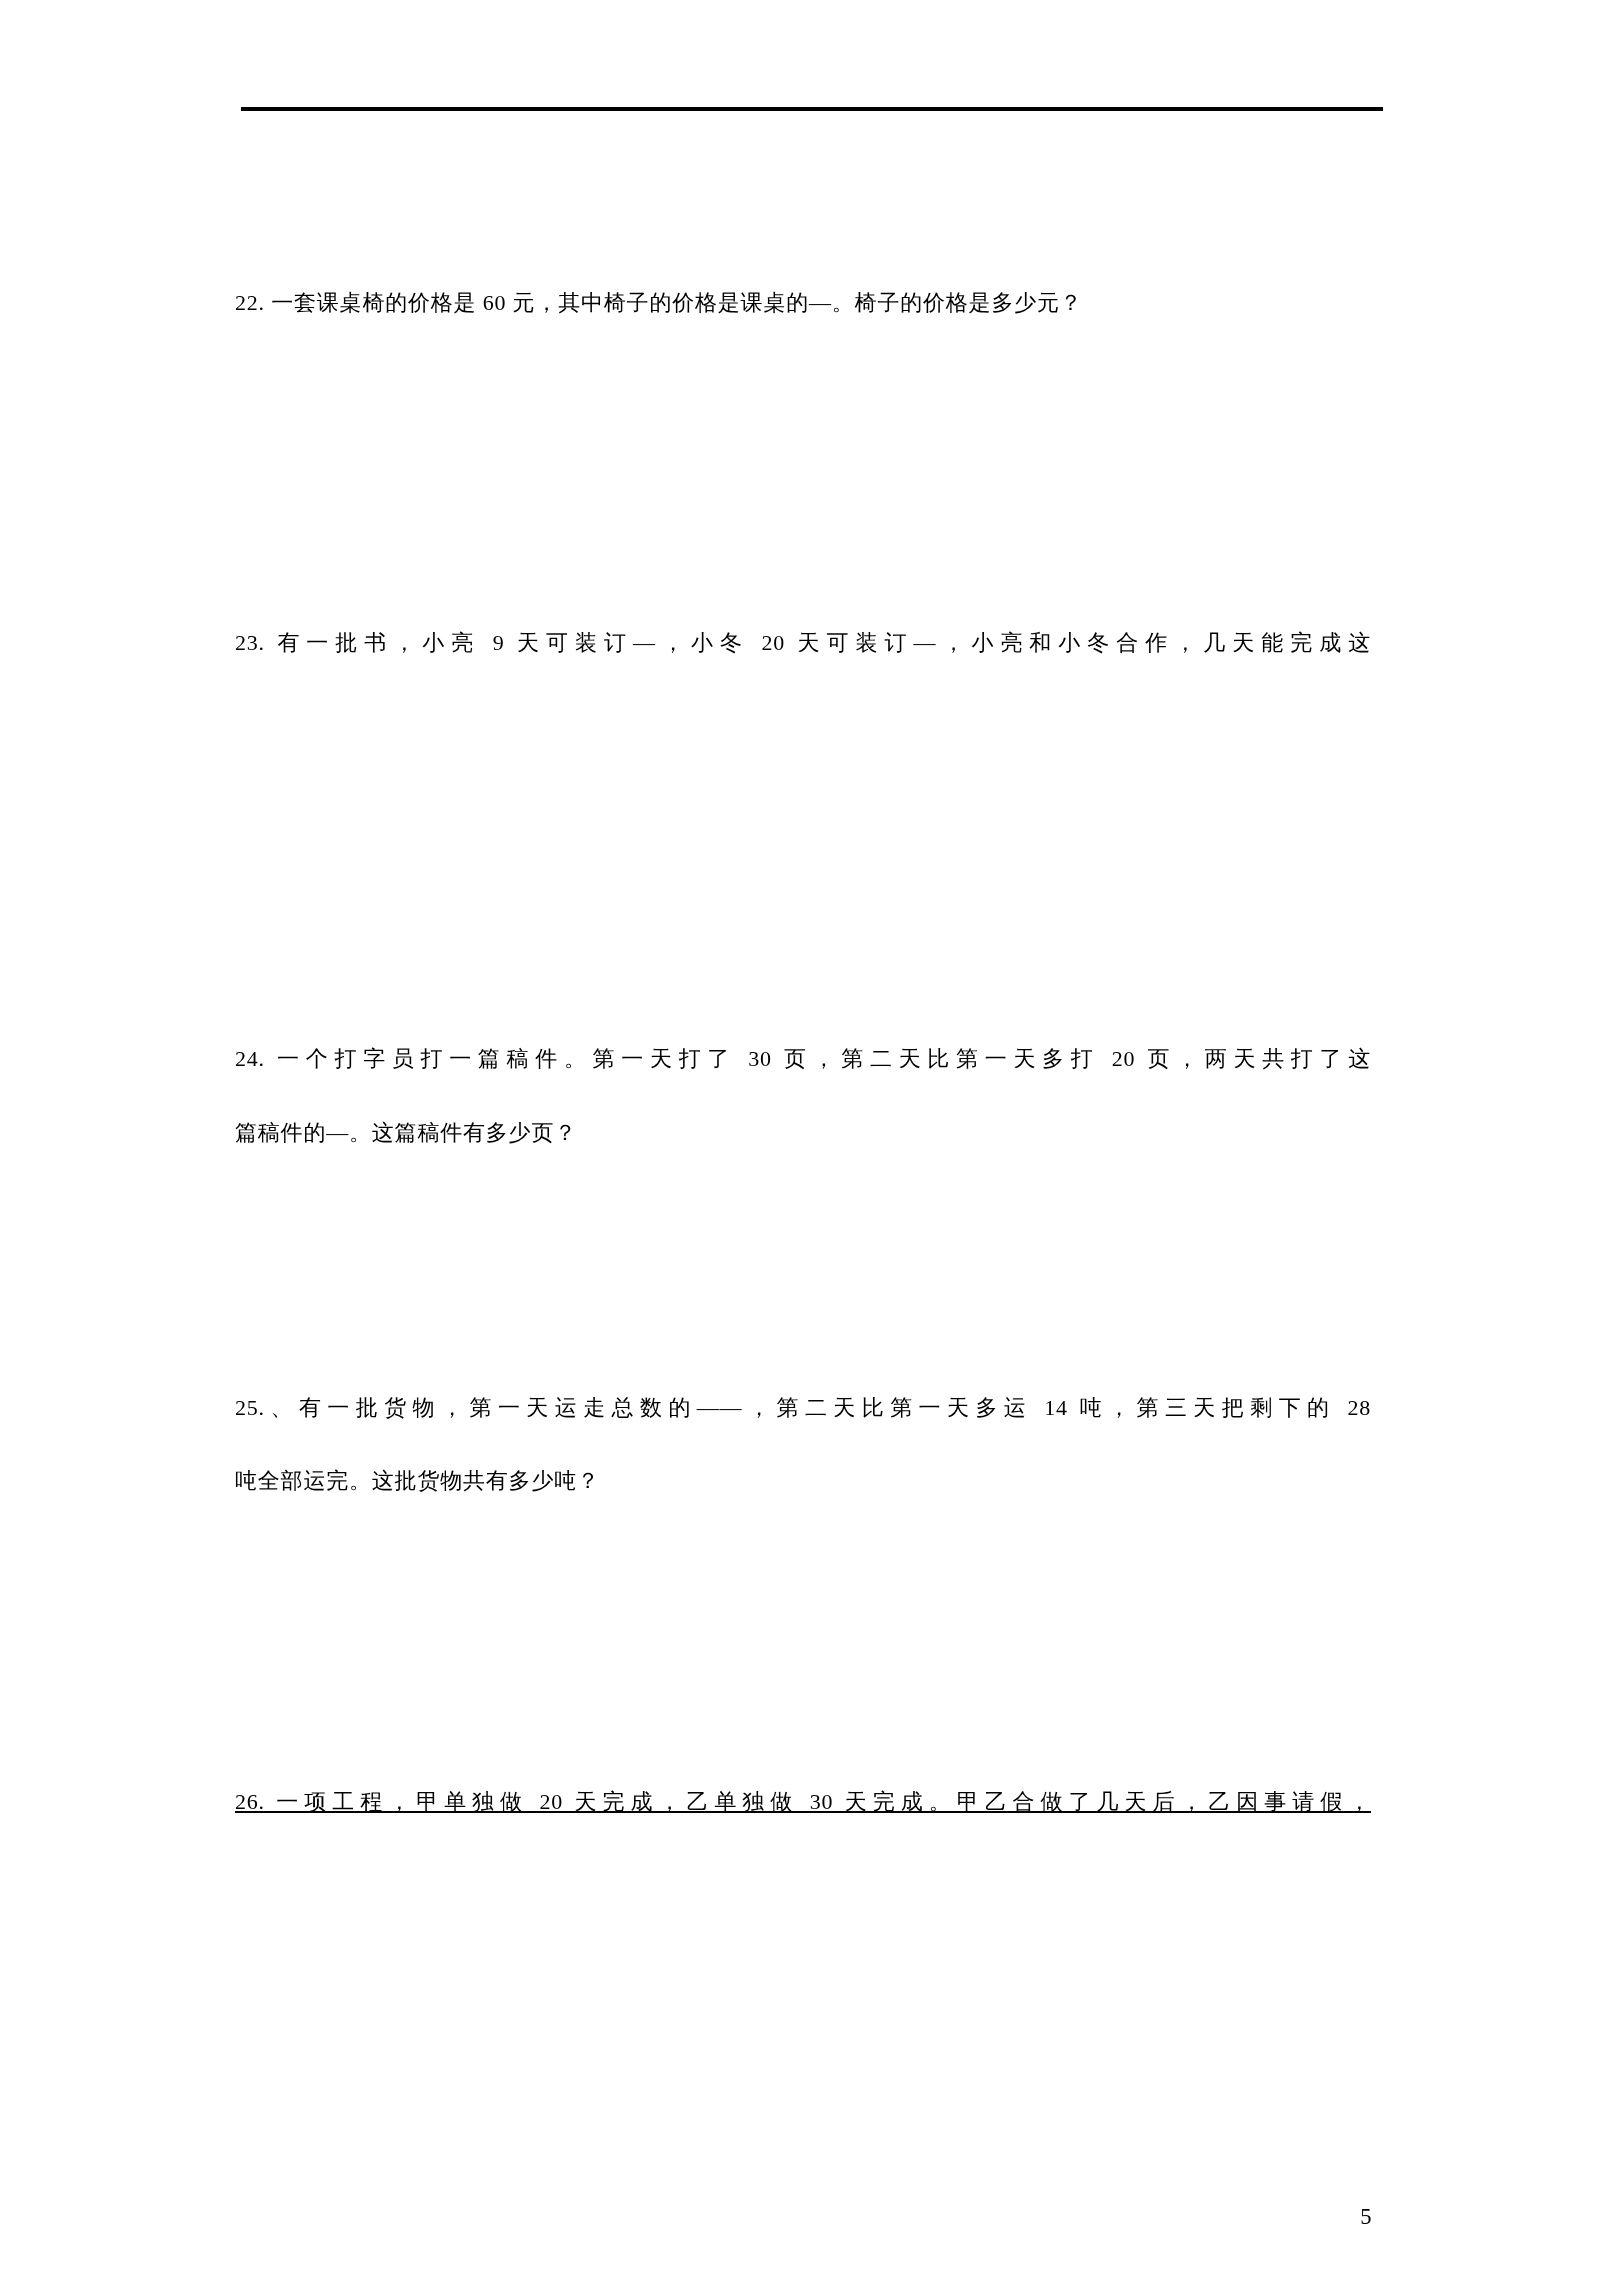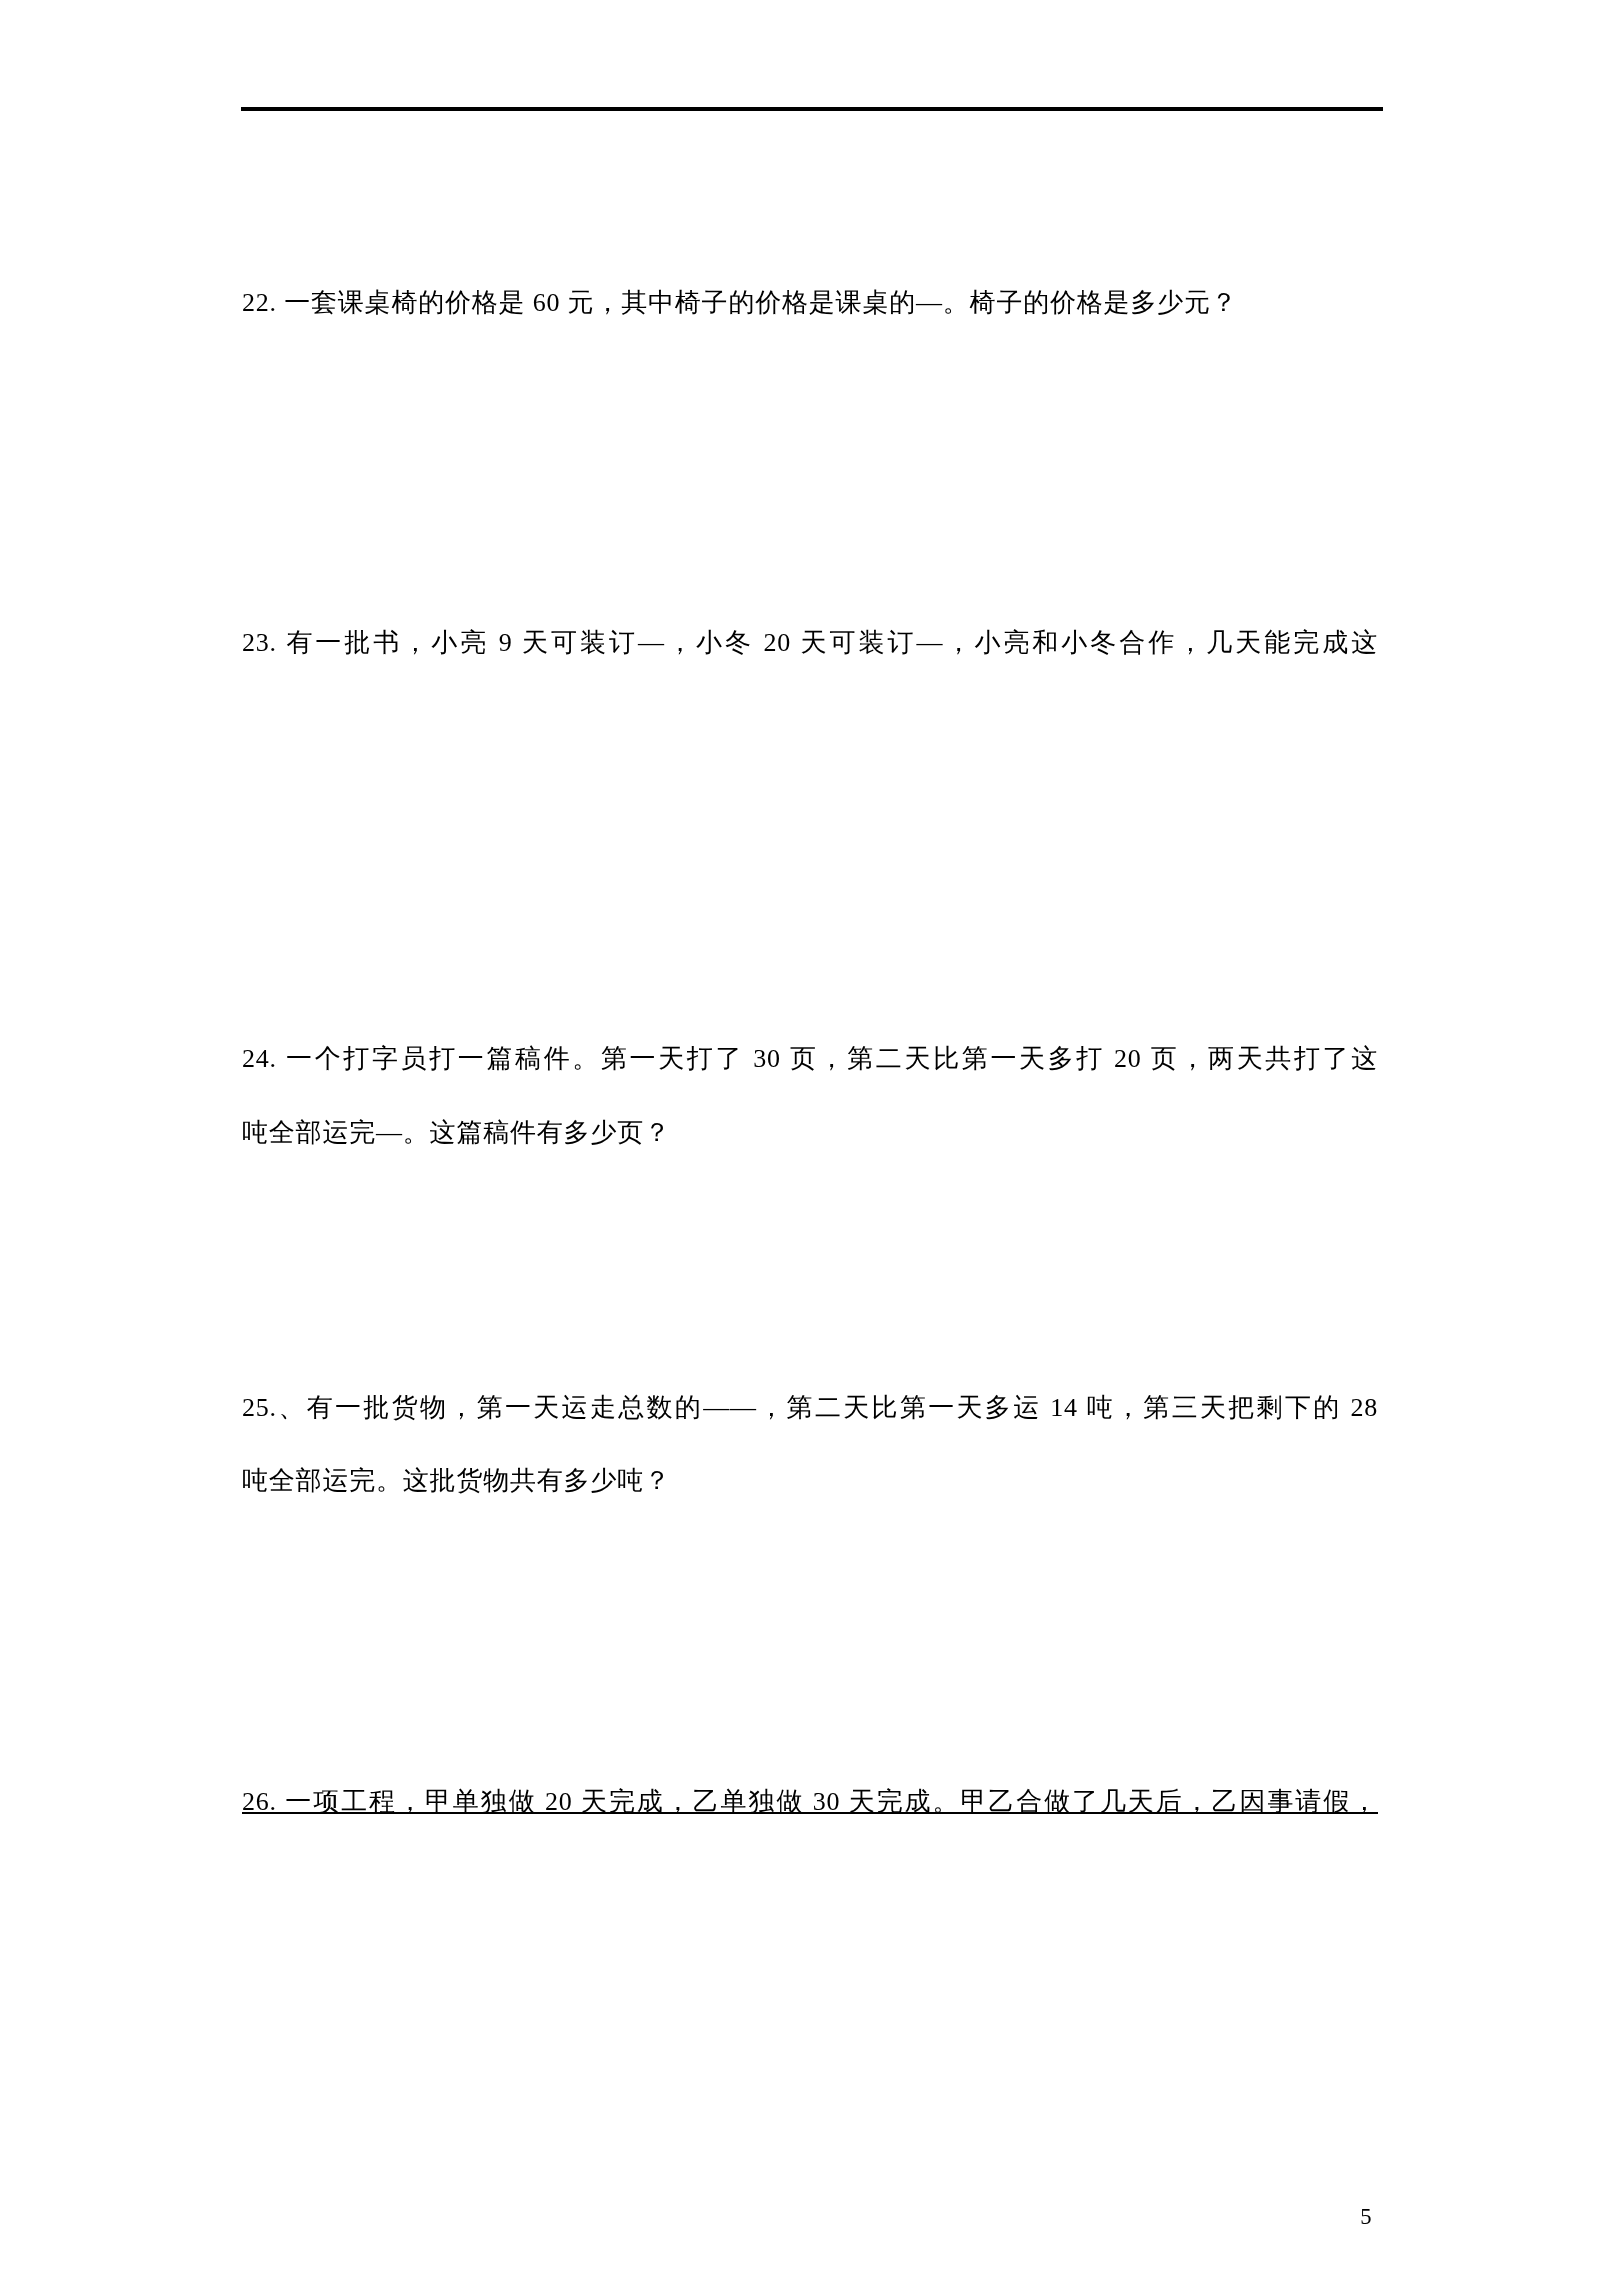--- a/index.html
+++ b/index.html
@@ -19,23 +19,23 @@
   .header-rule {
     position: absolute;
     left: 241px;
     top: 107px;
     width: 1142px;
     height: 3.8px;
     background: #000000;
   }
   .text-line {
     position: absolute;
-    left: 242px;
+    left: 235px;
     width: 1136px;
-    font-size: 26px;
+    font-size: 22px;
     line-height: 33px;
     letter-spacing: 0.8px;
     white-space: nowrap;
   }
   .text-line.justify {
     white-space: normal;
     text-align: justify;
     text-align-last: justify;
     text-justify: inter-character;
   }
@@ -63,21 +63,21 @@
 
 <div class="page">
 
   <div class="header-rule"></div>
 
   <div class="text-line q22-l1">22. 一套课桌椅的价格是 60 元，其中椅子的价格是课桌的—。椅子的价格是多少元？</div>
 
   <div class="text-line justify q23-l1">23. 有一批书，小亮 9 天可装订—，小冬 20 天可装订—，小亮和小冬合作，几天能完成这</div>
 
   <div class="text-line justify q24-l1">24. 一个打字员打一篇稿件。第一天打了 30 页，第二天比第一天多打 20 页，两天共打了这</div>
-  <div class="text-line q24-l2">吨全部运完—。这篇稿件有多少页？</div>
+  <div class="text-line q24-l2">篇稿件的—。这篇稿件有多少页？</div>
 
   <div class="text-line justify q25-l1">25.、有一批货物，第一天运走总数的——，第二天比第一天多运 14 吨，第三天把剩下的 28</div>
   <div class="text-line q25-l2">吨全部运完。这批货物共有多少吨？</div>
 
   <div class="text-line justify q26-l1">26. 一项工程，甲单独做 20 天完成，乙单独做 30 天完成。甲乙合做了几天后，乙因事请假，</div>
 
   <div class="page-number">5</div>
 
 </div>
 

